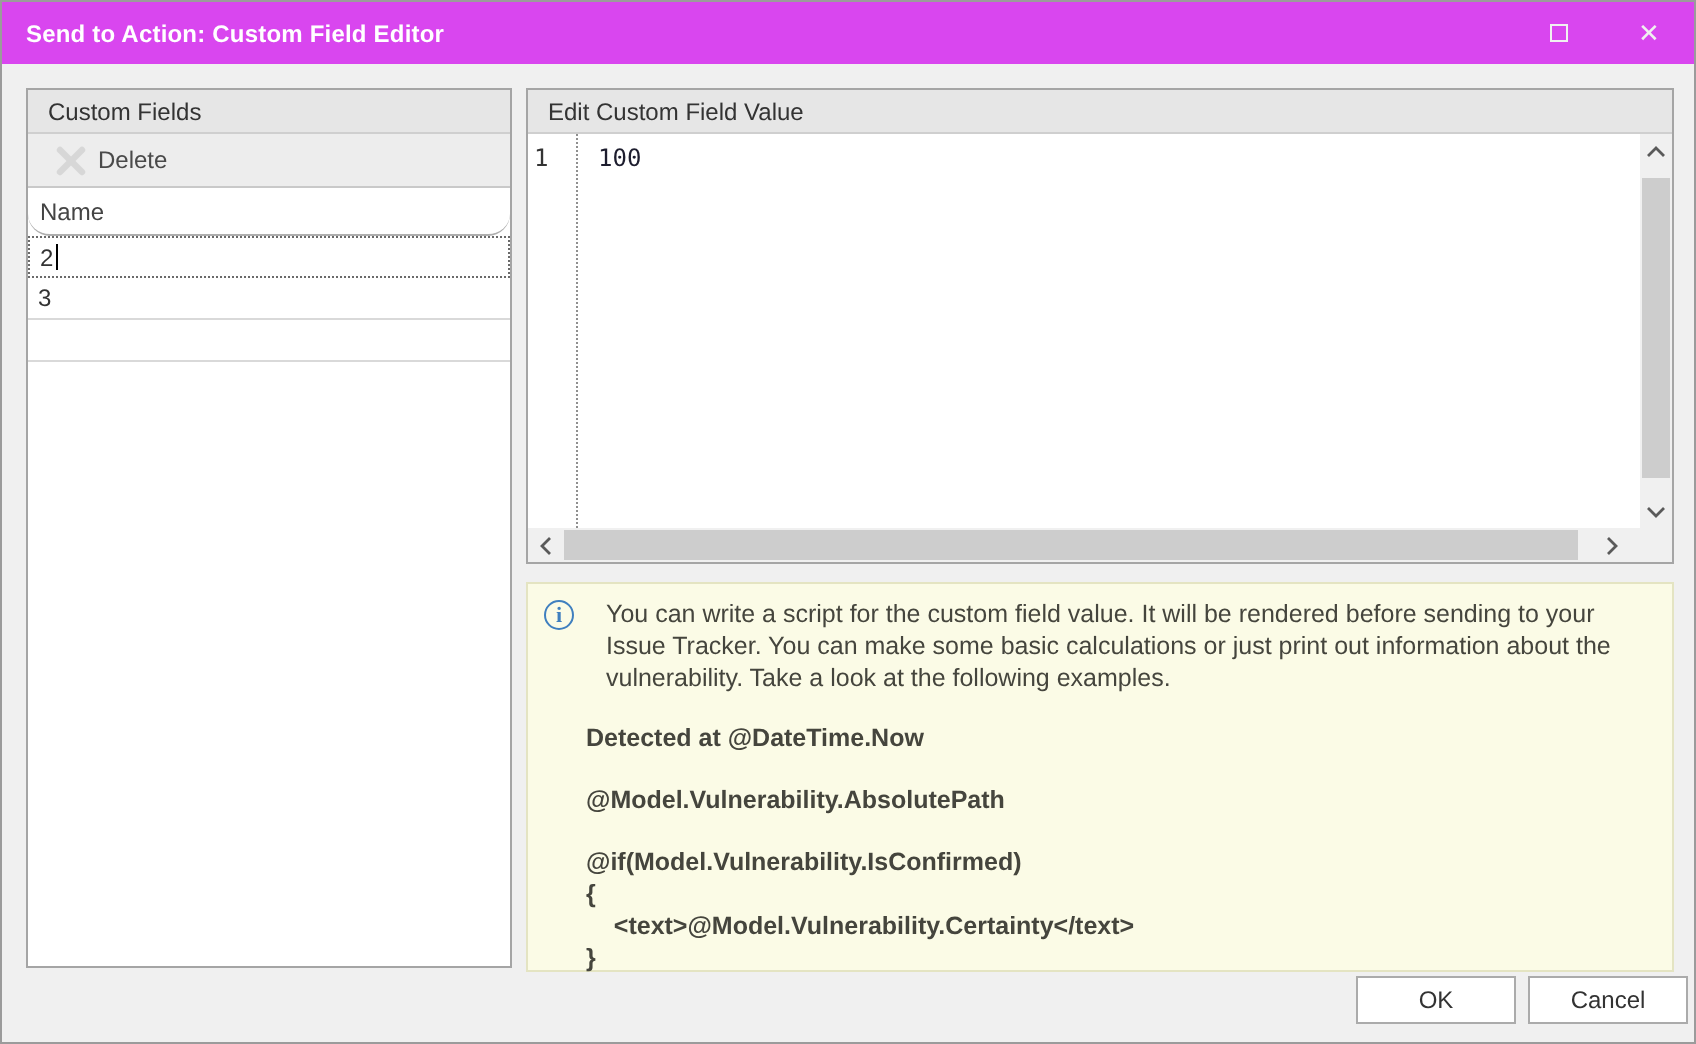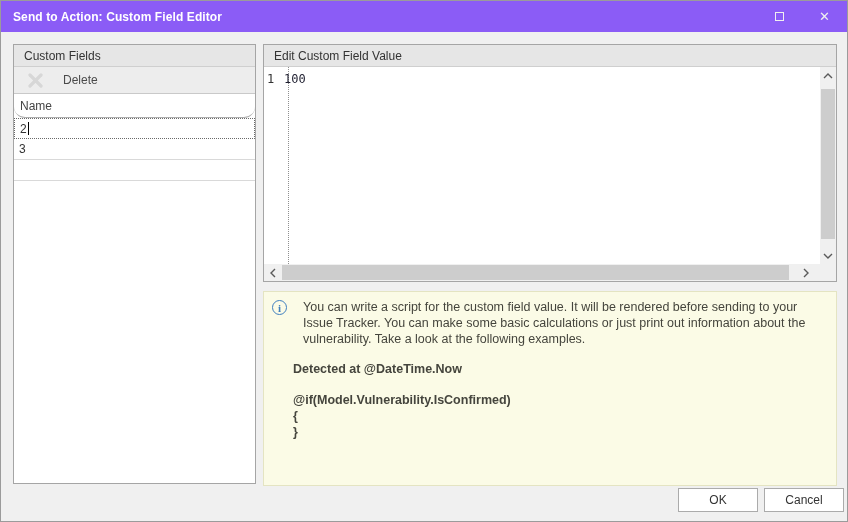--- a/index.html
+++ b/index.html
@@ -10,21 +10,21 @@
     position: relative;
     width: 848px; height: 522px;
     background: #f0f0f0;
     border: 1px solid #9b9b9b;
     overflow: hidden;
   }
 
   
   .titlebar {
     position: absolute; left:0; top:0; width:100%; height:31px;
-    background:#8b5cf6;
+    background:#d946ef;
     display:flex; align-items:center;
   }
   .titlebar .title {
     color:#ffffff; font-weight:bold; font-size:12px; padding-left:12px;
     letter-spacing:.1px;
   }
   .win-buttons { position:absolute; right:0; top:0; height:31px; display:flex; }
   .win-btn {
     width:45px; height:31px; display:flex; align-items:center; justify-content:center;
     cursor:default;
@@ -39,21 +39,21 @@
   }
   .panel-header {
     height:22px; background:#e6e6e6; border-bottom:1px solid #cfcfcf;
     font-size:12px; font-weight:normal; color:#333333;
     display:flex; align-items:center; padding-left:10px;
   }
   .lp-toolbar {
     height:27px; background:#ededed; border-bottom:1px solid #c9c9c9;
     display:flex; align-items:center; padding-left:14px;
   }
-  .delete-btn { display:flex; align-items:center; gap:20px; cursor:default; }
+  .delete-btn { display:flex; align-items:center; gap:6px; cursor:default; }
   .delete-btn .x-icon { display:block; }
   .delete-btn span.lbl { font-size:12px; color:#4a4a4a; }
   .col-header {
     height:24px; display:flex; align-items:center; padding-left:6px;
     font-size:12px; color:#444444; border-bottom:1px solid #aeaeae;
     background:#ffffff;
     border-radius:11px;
   }
   .grid-row {
     height:21px; display:flex; align-items:center; padding-left:5px;
@@ -73,21 +73,21 @@
   }
   .editor-body { position:absolute; left:0; top:22px; right:0; bottom:0; background:#ffffff; }
   .editor-text {
     position:absolute; left:0; top:0; right:16px; bottom:17px; overflow:hidden;
     font-family:"DejaVu Sans Mono", monospace; font-size:12px; color:#1d1d2e;
   }
   .gutter-line {
     position:absolute; left:24px; top:0; bottom:0; border-left:1px dotted #8f8f8f;
   }
   .line-no { position:absolute; left:3px; top:5px; color:#333; }
-  .code-line { position:absolute; left:20px; top:5px; white-space:pre; }
+  .code-line { position:absolute; left:35px; top:5px; white-space:pre; }
 
   
   .vscroll {
     position:absolute; top:0; right:0; bottom:17px; width:16px; background:#f0f0f0;
   }
   .vscroll .arrow { position:absolute; left:0; width:16px; height:17px; display:flex; align-items:center; justify-content:center; }
   .vscroll .arrow.up { top:0; } .vscroll .arrow.down { bottom:0; }
   .vscroll .thumb { position:absolute; left:1px; right:1px; top:22px; bottom:25px; background:#cdcdcd; }
   .hscroll {
     position:absolute; left:0; bottom:0; right:16px; height:17px; background:#f0f0f0;
@@ -211,22 +211,26 @@
   <div class="info-box">
     <div class="info-top">
       <div class="info-icon">i</div>
       <div class="info-paragraph">You can write a script for the custom field value. It will be rendered before sending to your Issue Tracker. You can make some basic calculations or just print out information about the vulnerability. Take a look at the following examples.</div>
     </div>
     <div class="examples">
       <div class="example-block">
         <div class="example-line">Detected at @DateTime.Now</div>
       </div>
       <div class="example-block">
+        <div class="example-line">@Model.Vulnerability.AbsolutePath</div>
+      </div>
+      <div class="example-block">
         <div class="example-line">@if(Model.Vulnerability.IsConfirmed)</div>
         <div class="example-line">{</div>
+        <div class="example-line">    &lt;text&gt;@Model.Vulnerability.Certainty&lt;/text&gt;</div>
         <div class="example-line">}</div>
       </div>
     </div>
   </div>
 
   <div class="dlg-btn ok-btn">OK</div>
   <div class="dlg-btn cancel-btn">Cancel</div>
 
 </div>
 

